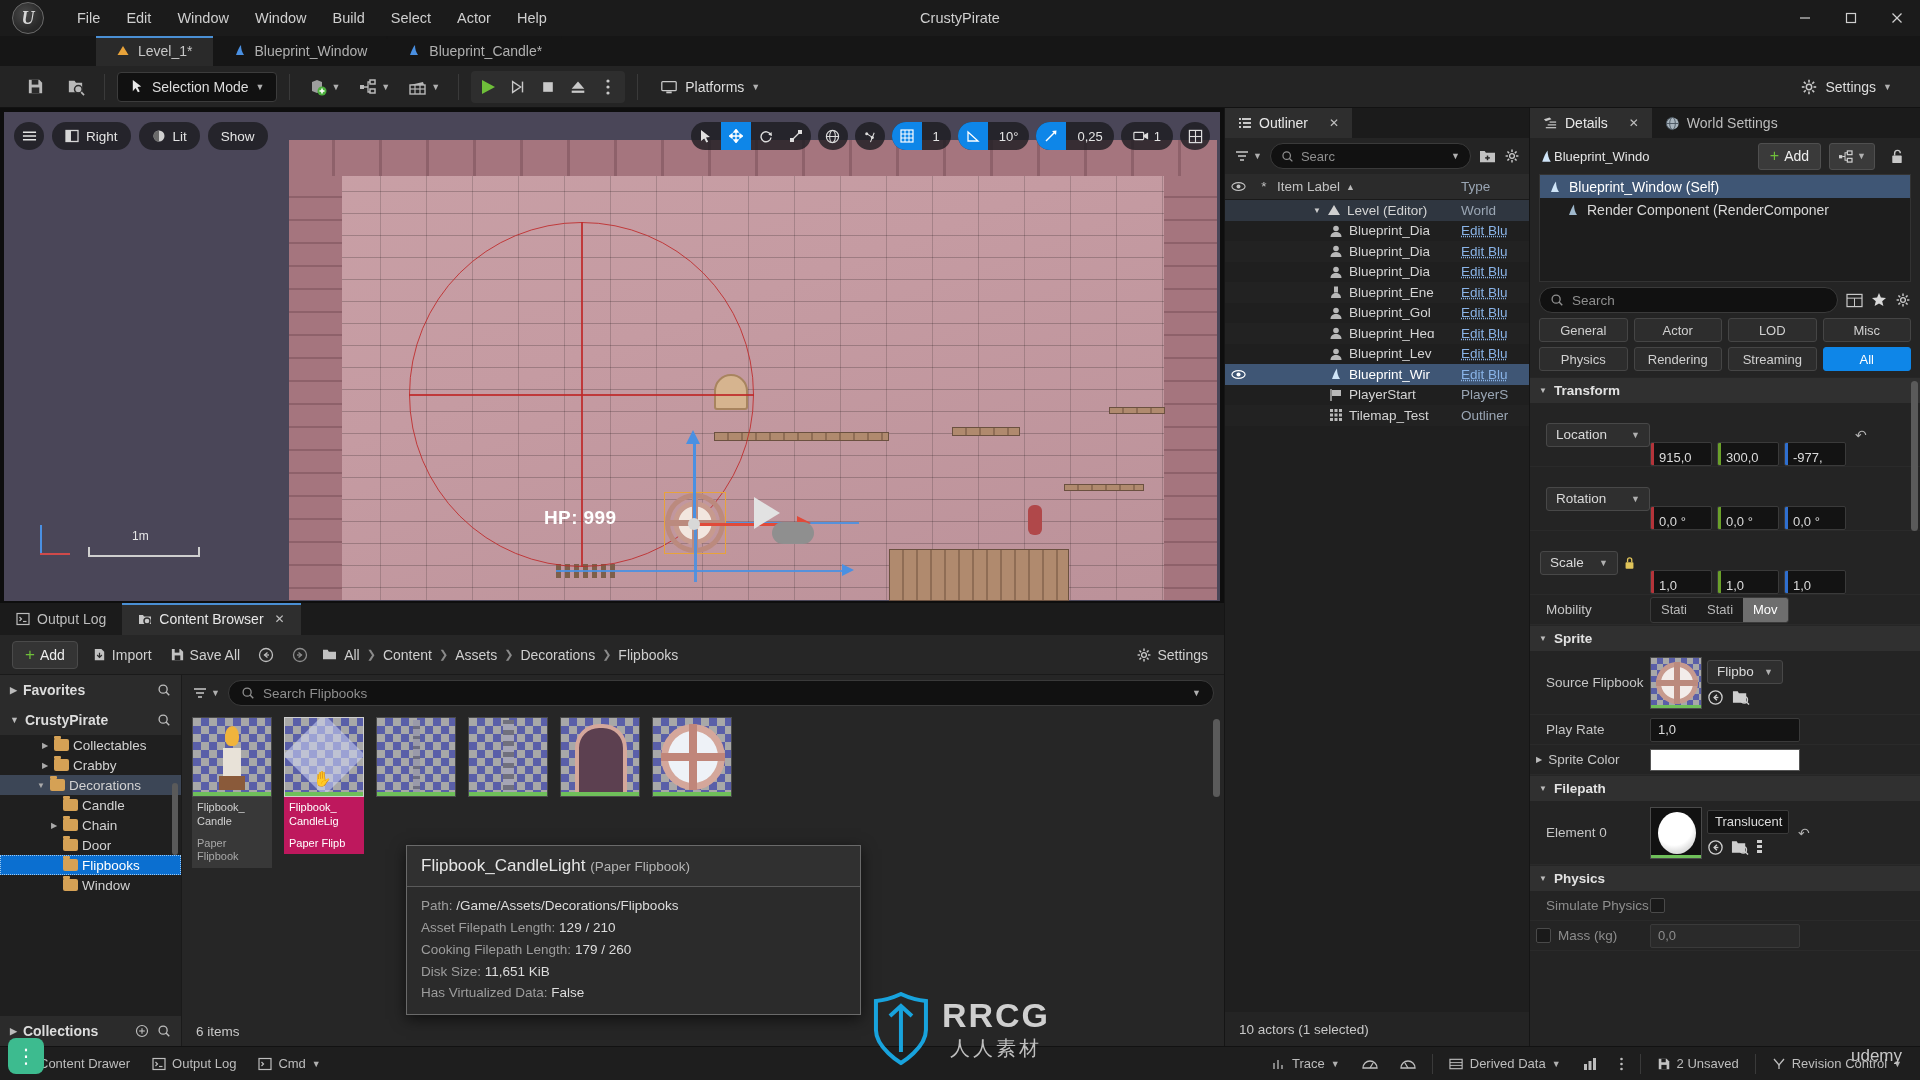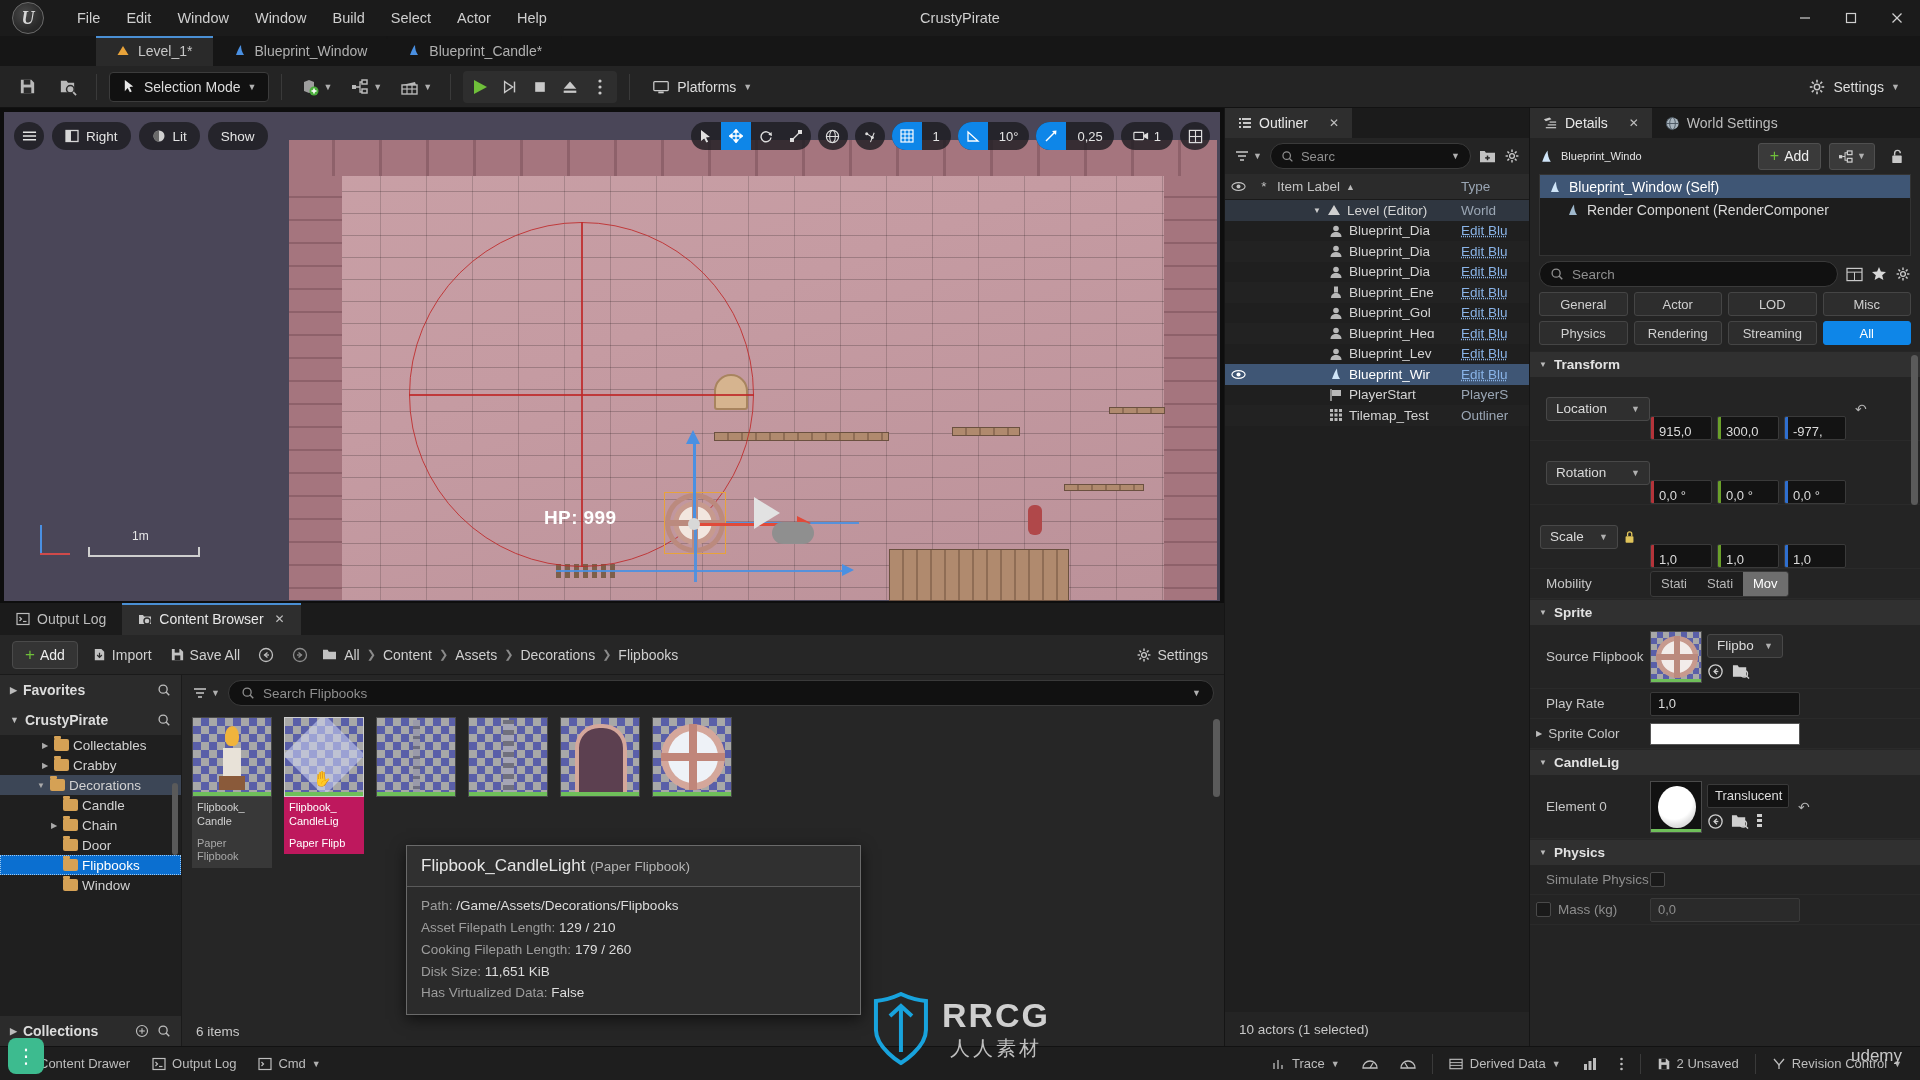--- a/index.html
+++ b/index.html
@@ -49,21 +49,21 @@
   }
   .tab.inactive { background: #161616; color: #b0b0b0; }
   .tab.active::after {
     content: ''; position: absolute; left:0; right:0; top:0; height:2px; background:#4a8fd4;
   }
   .tab-ico { width: 14px; height: 14px; display:inline-block; }
 
   
   .toolbar {
     height: 42px; background: #242424; display: flex; align-items: center;
-    padding: 0 10px; gap: 6px; flex: 0 0 42px; border-bottom: 1px solid #121212;
+    padding: 0 18px; gap: 6px; flex: 0 0 42px; border-bottom: 1px solid #121212;
   }
   .tb-btn {
     width: 34px; height: 32px; display:flex; align-items:center; justify-content:center;
     border-radius: 3px; color: #c9c9c9;
   }
   .tb-sep { width:1px; height: 26px; background: #3a3a3a; margin: 0 6px; }
   .mode-btn {
     display:flex; align-items:center; gap:7px; height:30px; padding: 0 12px;
     background:#111; border:1px solid #3c3c3c; border-radius: 4px; font-size: 14px; color:#ddd;
   }
@@ -225,24 +225,24 @@
   .ol-c1 { width:26px; display:flex;align-items:center;justify-content:center;}
   .ol-c2 { width:26px; display:flex;align-items:center;justify-content:center;}
   .ol-lbl { flex:1; display:flex;align-items:center;gap:6px; overflow:hidden; white-space:nowrap;}
   .ol-type { width:68px; color:#9aa6b4; overflow:hidden;white-space:nowrap;}
   .ol-type.link { color:#8ab4e8; text-decoration: underline dotted;}
   .ol-status { height:34px; display:flex;align-items:center;padding:0 14px;font-size:13.5px;color:#c8c8c8;background:#242424;}
 
   
   .details { flex:1; background:#242424; display:flex; flex-direction:column; border-left:1px solid #151515; min-width:0;}
   .det-head { height:36px; display:flex;align-items:center;gap:8px;padding:0 9px;}
-  .det-title { display:flex;align-items:center;gap:7px;font-size:11px;color:#e4e4e4; overflow:hidden;white-space:nowrap; flex:1;}
+  .det-title { display:flex;align-items:center;font-size:13px;color:#e4e4e4; overflow:hidden;white-space:nowrap; flex:1;}
   .det-addbtn{display:flex;align-items:center;gap:5px;height:27px;padding:0 11px;background:#3a3a3a;border:1px solid #4f4f4f;border-radius:3px;font-size:14px;color:#eee;}
   .det-iconbtn{display:flex;align-items:center;gap:4px;height:27px;padding:0 8px;background:#3a3a3a;border:1px solid #4f4f4f;border-radius:3px;color:#d0d0d0;font-size:12px;}
-  .comp-list { margin:0 9px; background:#1d1d1d; border:1px solid #333; height:82px;}
+  .comp-list { margin:0 9px; background:#1d1d1d; border:1px solid #333; height:108px;}
   .comp-row { display:flex;align-items:center;gap:7px;height:23px;padding-left:8px;font-size:14px;color:#d8d8d8;}
   .comp-row.sel { background:#3f5675; color:#fff;}
   .comp-row.child { padding-left:26px; }
   .det-search { height:36px; display:flex;align-items:center;gap:8px;padding:0 9px;}
   .det-srch{flex:1;display:flex;align-items:center;gap:8px;height:26px;background:#111;border:1px solid #3a3a3a;border-radius:13px;padding:0 10px;font-size:13.5px;color:#8f8f8f;}
   .filter-rows { padding:0 9px 6px 9px; display:flex;flex-direction:column;gap:5px;}
   .frow { display:flex; gap:6px; }
   .fbtn { flex:1; height:24px; display:flex;align-items:center;justify-content:center;font-size:13px;color:#d0d0d0;background:#2d2d2d;border:1px solid #454545;border-radius:3px;}
   .fbtn.on { background:#0e86e8; border-color:#0e86e8; color:#fff;}
   .det-scroll { flex:1; overflow:hidden; position:relative;}
@@ -1359,21 +1359,21 @@
               <span style="font-size:8px;color:#bbb;">▶</span>
               <span>Sprite Color</span>
             </div>
             <div class="pval">
               <div class="swatch"></div>
             </div>
           </div>
 
           <div class="sect">
             <span style="font-size:8px;color:#bbb;">▼</span>
-            <span>CandleLig</span>
+            <span>Filepath</span>
           </div>
           <div class="prow" style="min-height:64px;">
             <div class="pname">Element 0</div>
             <div class="pval">
               <div class="thumb mat"></div>
               <div style="display:flex;flex-direction:column;gap:5px;">
                 <div class="numfield" style="width:82px;">Translucent</div>
                 <div style="display:flex;gap:7px;align-items:center;">
                   <svg width="17" height="17" viewBox="0 0 18 18">
                       <circle cx="9" cy="9" r="7" fill="none" stroke="#cfcfcf" stroke-width="1.4"></circle>

